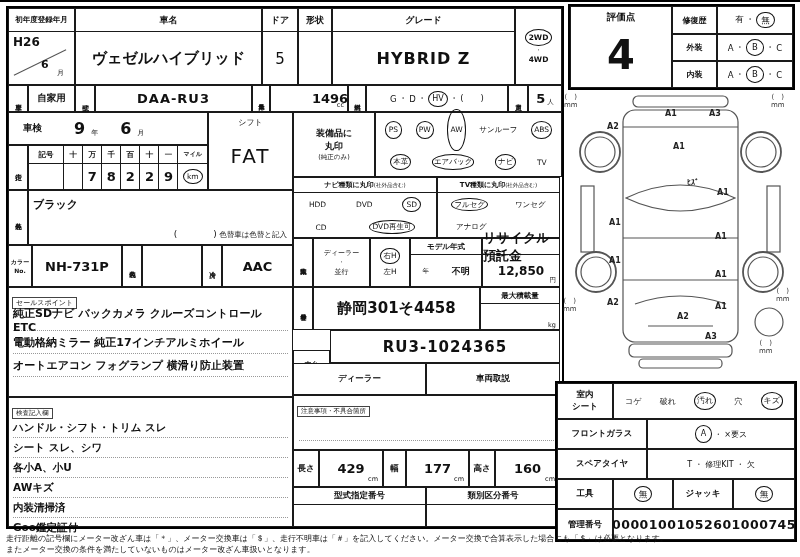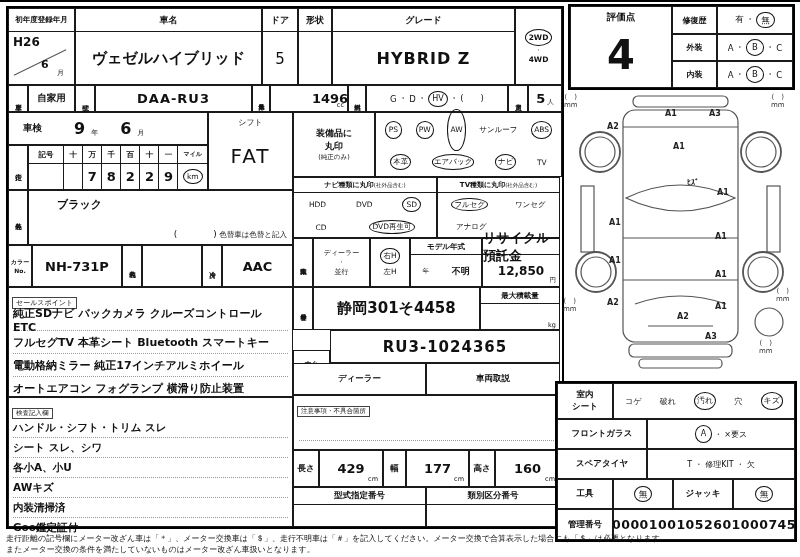--- a/index.html
+++ b/index.html
@@ -138,21 +138,21 @@
       </div>
   </div>
 
   <div class="ab cell" style="left:208px;top:112px;width:85px;height:78px;">
     <div class="ctr" style="height:18px;font-size:8px;">シフト</div>
     <div class="ctr" style="height:50px;font-size:20px;letter-spacing:2px;">FAT</div>
   </div>
 
   <div class="ab cell vlab" style="left:8px;top:190px;width:20px;height:55px;font-size:6.5px;">外装色</div>
   <div class="ab cell" style="left:28px;top:190px;width:265px;height:55px;">
-    <div style="padding:6px 0 0 28px;font-size:11px;font-weight:600;">ブラック</div>
+    <div style="padding:6px 0 0 4px;font-size:11px;font-weight:600;">ブラック</div>
     <div class="ab" style="right:5px;bottom:3px;font-size:7.5px;">
       <span style="font-size:9px;">(　　　　)</span>
       <span>色替車は色替と記入</span>
     </div>
   </div>
 
   <div class="ab cell" style="left:293px;top:112px;width:82px;height:65px;display:flex;flex-direction:column;align-items:center;justify-content:center;">
     <span style="font-size:9px;font-weight:bold;">装備品に</span>
     <span style="font-size:9px;font-weight:bold;">丸印</span>
     <span style="font-size:6.5px;">(純正のみ)</span>
@@ -234,21 +234,20 @@
     <div class="hd" style="height:15px;font-size:13px;">リサイクル預託金</div>
     <div style="position:relative;height:32px;">
       <div class="ctr" style="height:100%;font-size:12px;font-weight:600;">12,850</div>
       <span class="ab" style="right:3px;bottom:2px;font-size:6.5px;">円</span>
     </div>
   </div>
 
   <div class="ab cell" style="left:8px;top:287px;width:285px;height:110px;">
     <div style="padding:2px 0 0 3px;"><span class="tag" style="font-size:7px;">セールスポイント</span></div>
     <div class="dashed" style="margin:0 4px;height:21px;font-size:11px;font-weight:600;display:flex;align-items:center;">純正SDナビ バックカメラ クルーズコントロール ETC</div>
-    <div class="dashed" style="margin:0 4px;height:22px;font-size:11px;font-weight:600;display:flex;align-items:center;">フルセグTV 本革シート Bluetooth スマートキー</div>
     <div class="dashed" style="margin:0 4px;height:22px;font-size:11px;font-weight:600;display:flex;align-items:center;">電動格納ミラー 純正17インチアルミホイール</div>
     <div class="dashed" style="margin:0 4px;height:22px;font-size:11px;font-weight:600;display:flex;align-items:center;">オートエアコン フォグランプ 横滑り防止装置</div>
   </div>
 
   <div class="ab cell vlab" style="left:293px;top:287px;width:20px;height:43px;font-size:6px;">登録番号</div>
   <div class="ab cell ctr" style="left:313px;top:287px;width:167px;height:43px;font-size:15px;font-weight:600;">静岡301そ4458</div>
   <div class="ab cell" style="left:480px;top:287px;width:80px;height:43px;">
     <div class="hd" style="height:15px;font-size:7.5px;">最大積載量</div>
     <div style="position:relative;height:26px;">
       <div class="ctr" style="height:100%;font-size:10px;"></div>

